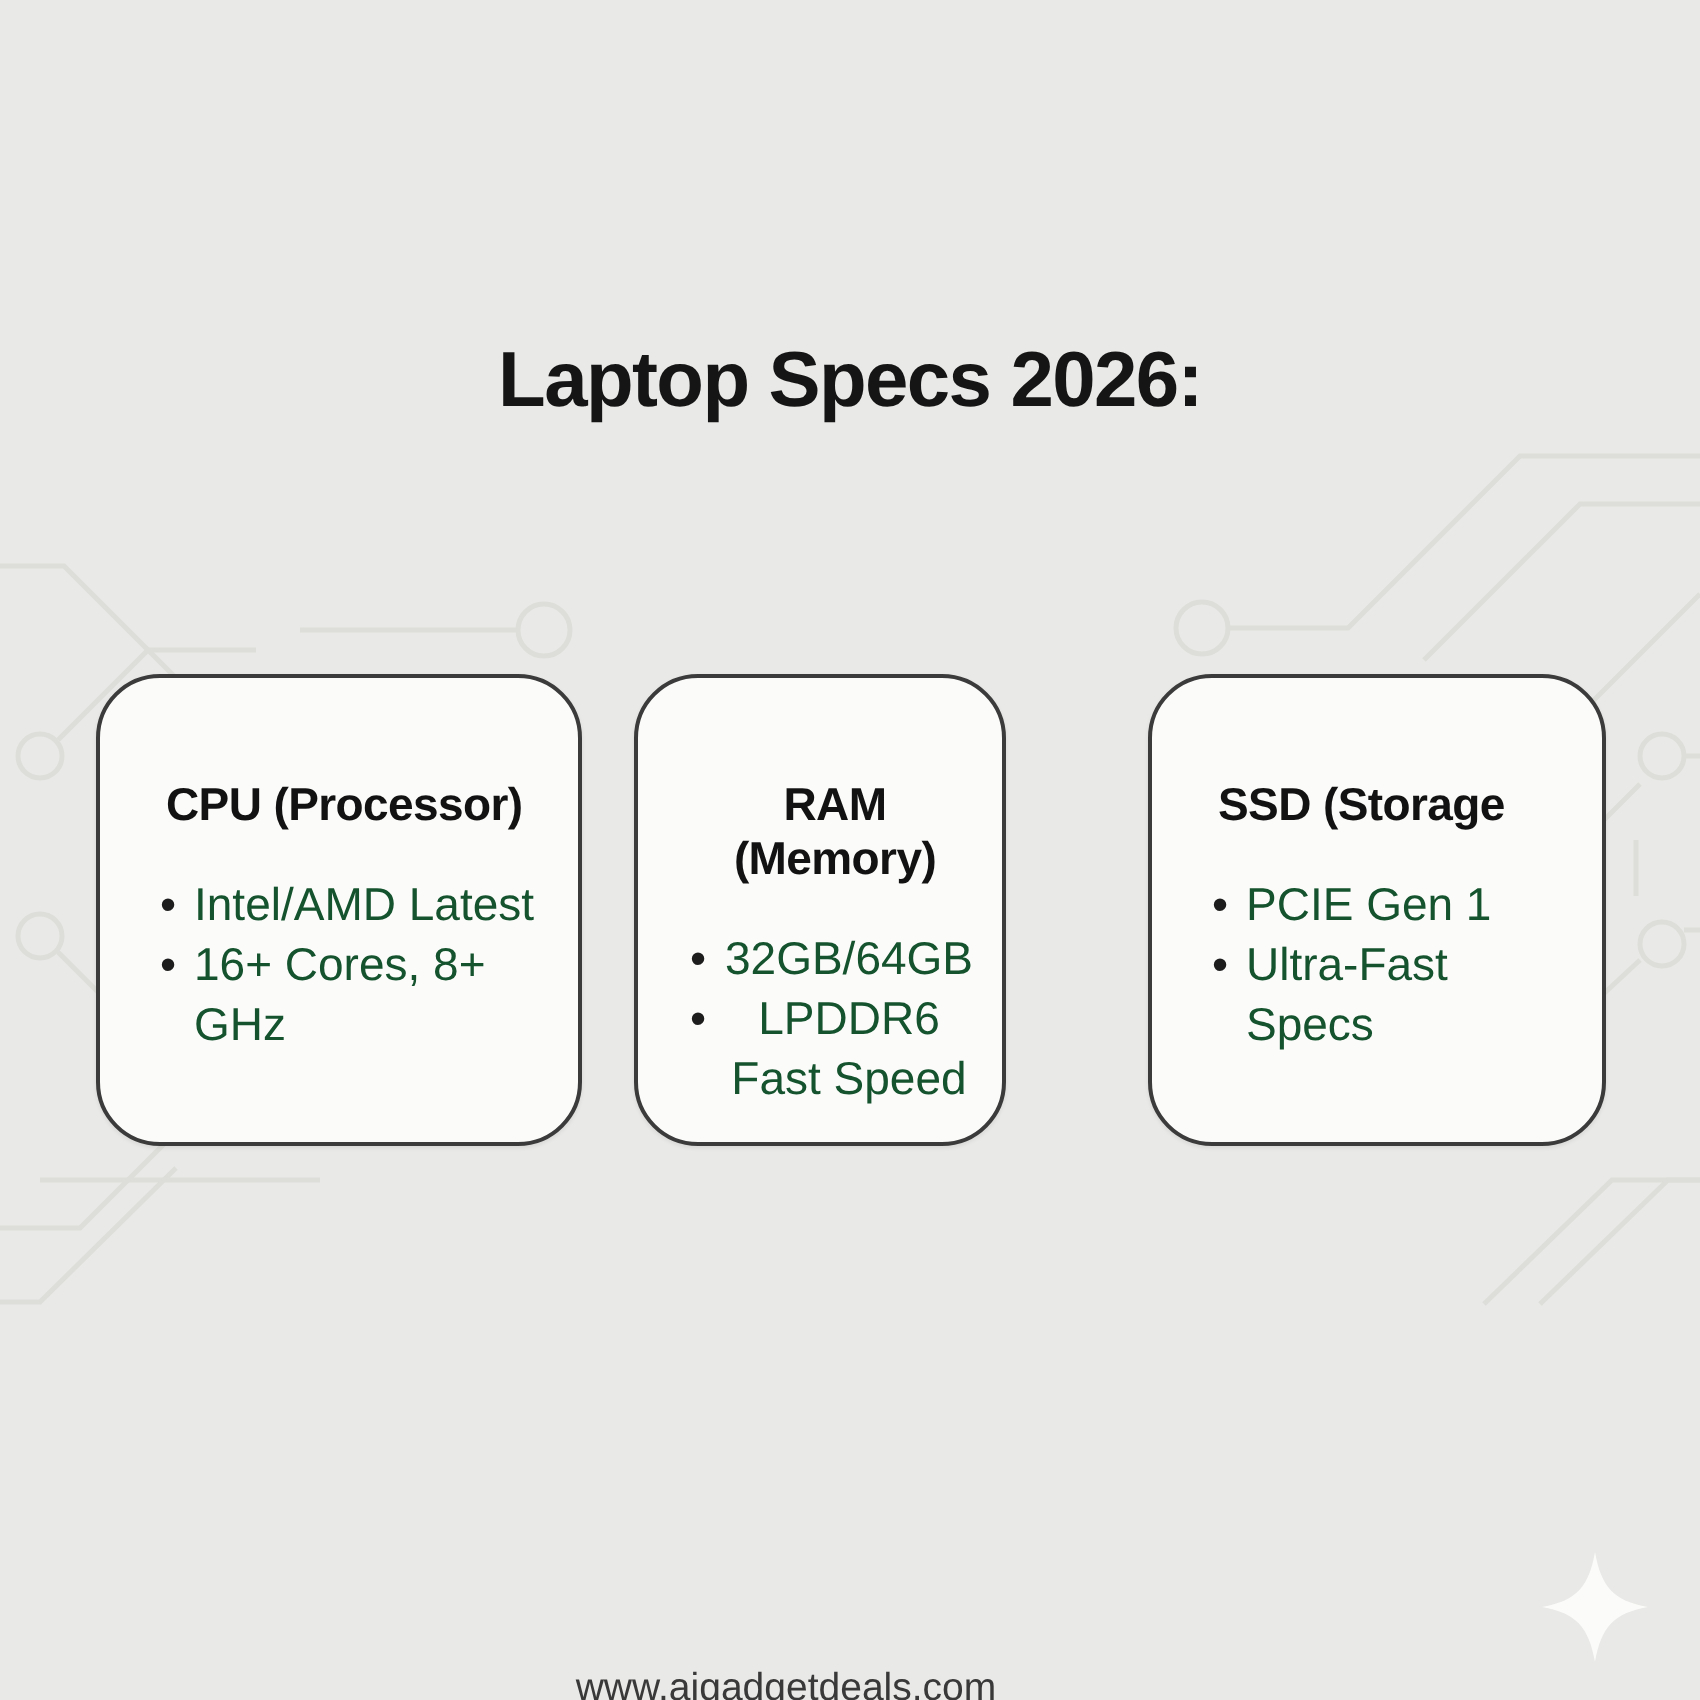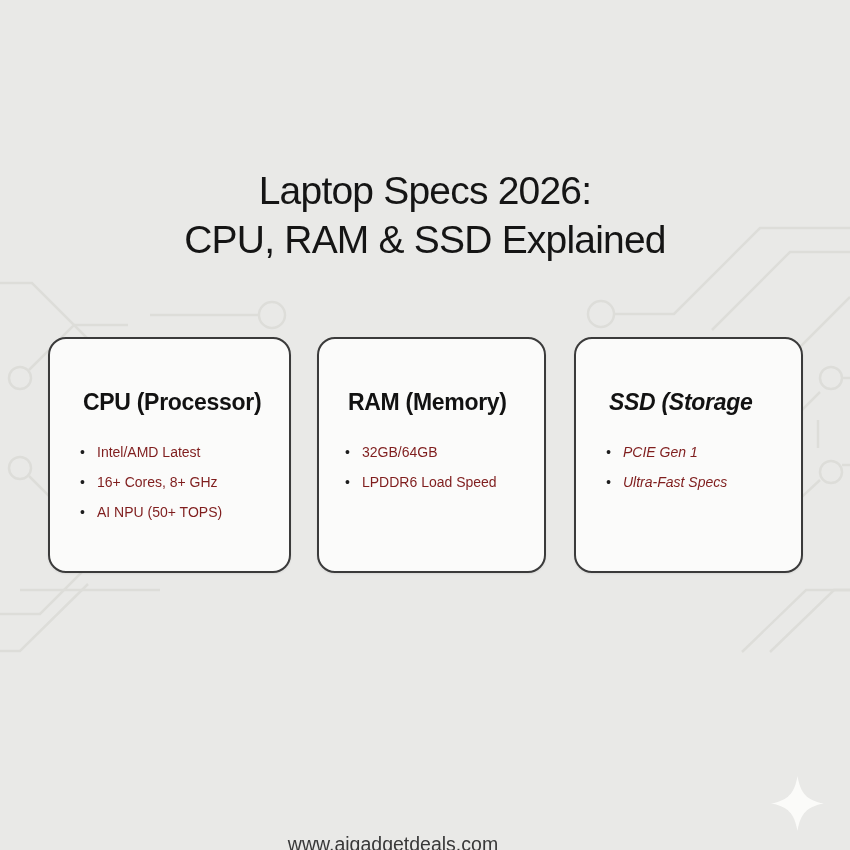--- a/index.html
+++ b/index.html
@@ -15,47 +15,47 @@
   }
   .pattern {
     position: absolute; left: 0; top: 0;
     width: 850px; height: 850px;
     z-index: 0;
   }
   .title {
     position: absolute; top: 166px; left: 0; width: 850px;
     z-index: 2;
     text-align: center;
-    font-size: 39px; font-weight: 400; line-height: 49px;
+    font-size: 39px; font-weight: 700; line-height: 49px;
     letter-spacing: -0.8px;
     color: #151515;
   }
   .card {
     position: absolute; top: 337px; height: 236px;
     z-index: 1;
     background: #fbfbfa;
     border: 2px solid #3b3b3b;
-    border-radius: 18px;
+    border-radius: 32px;
     box-sizing: border-box;
     padding: 50px 14px 0 30px;
     box-shadow: 0 1px 2px rgba(0,0,0,0.08);
   }
   .card-cpu { left: 48px;  width: 243px; }
-  .card-ram { left: 317px; width: 229px; padding-left: 26px; }
-  .card-ssd { left: 574px; width: 229px; font-style: italic; }
+  .card-ram { left: 317px; width: 186px; padding-left: 26px; text-align: center; }
+  .card-ssd { left: 574px; width: 229px; }
   .card-title {
     margin: 0 0 21px 3px;
     font-size: 23px; font-weight: 700;
     letter-spacing: -0.3px;
     color: #121212;
   }
   .card-list {
     margin: 0; padding: 0; list-style: none;
-    font-size: 14px; line-height: 30px;
-    color: #7f1d1d;
+    font-size: 23px; line-height: 30px;
+    color: #14532d;
   }
   .card-ram .card-list { margin-top: 17px; }
   .card-list li { position: relative; padding-left: 17px; }
   .card-list li::before {
     content: "\2022";
     position: absolute; left: 0; top: 0;
     color: #1d1d1d;
   }
   .footer-url {
     position: absolute; top: 801px; left: 0; width: 786px;
@@ -106,37 +106,35 @@
       <path d="M0,651 H20 L88,584"></path>
       <path d="M20,590 H160"></path>
 
       <path d="M742,652 L806,590 H850"></path>
       <path d="M770,652 L834,590 H850"></path>
     </g>
   </svg>
 
   <div class="title">
     <div>Laptop Specs 2026:</div>
-    <div>CPU, RAM &amp; SSD Explained</div>
   </div>
 
   <section class="card card-cpu">
     <h2 class="card-title">CPU (Processor)</h2>
     <ul class="card-list">
       <li>Intel/AMD Latest</li>
       <li>16+ Cores, 8+ GHz</li>
-      <li>AI NPU (50+ TOPS)</li>
     </ul>
   </section>
 
   <section class="card card-ram">
     <h2 class="card-title">RAM (Memory)</h2>
     <ul class="card-list">
       <li>32GB/64GB</li>
-      <li>LPDDR6 Load Speed</li>
+      <li>LPDDR6 Fast Speed</li>
     </ul>
   </section>
 
   <section class="card card-ssd">
     <h2 class="card-title">SSD (Storage</h2>
     <ul class="card-list">
       <li>PCIE Gen 1</li>
       <li>Ultra-Fast Specs</li>
     </ul>
   </section>

